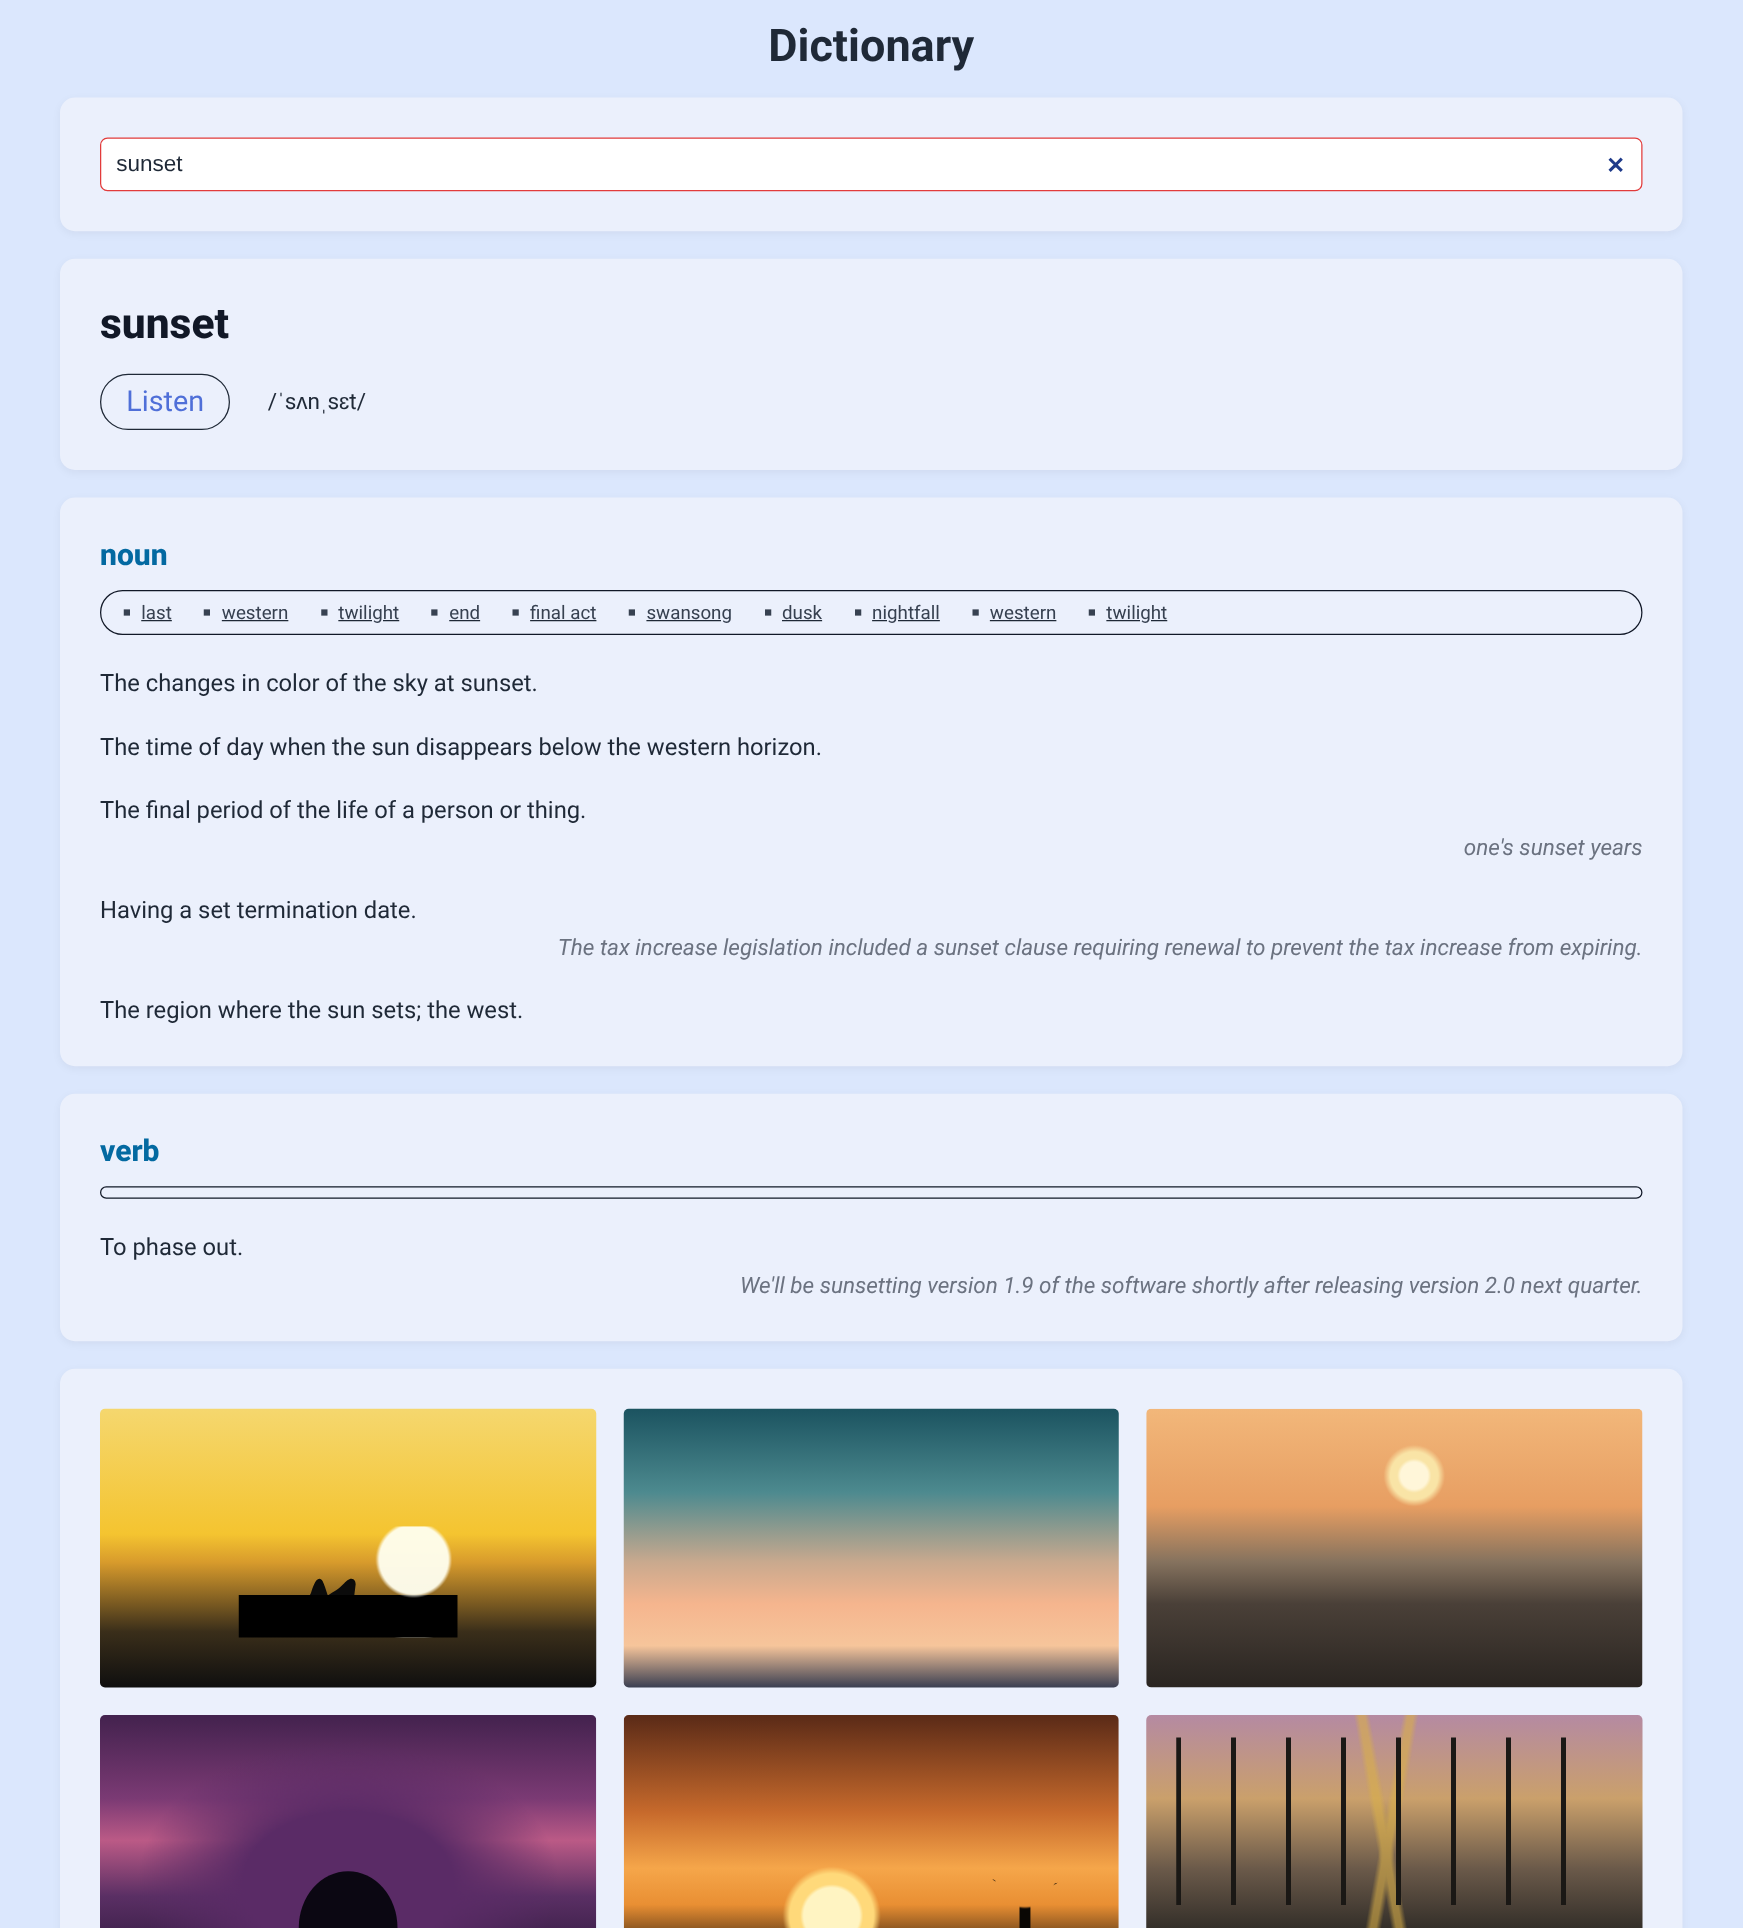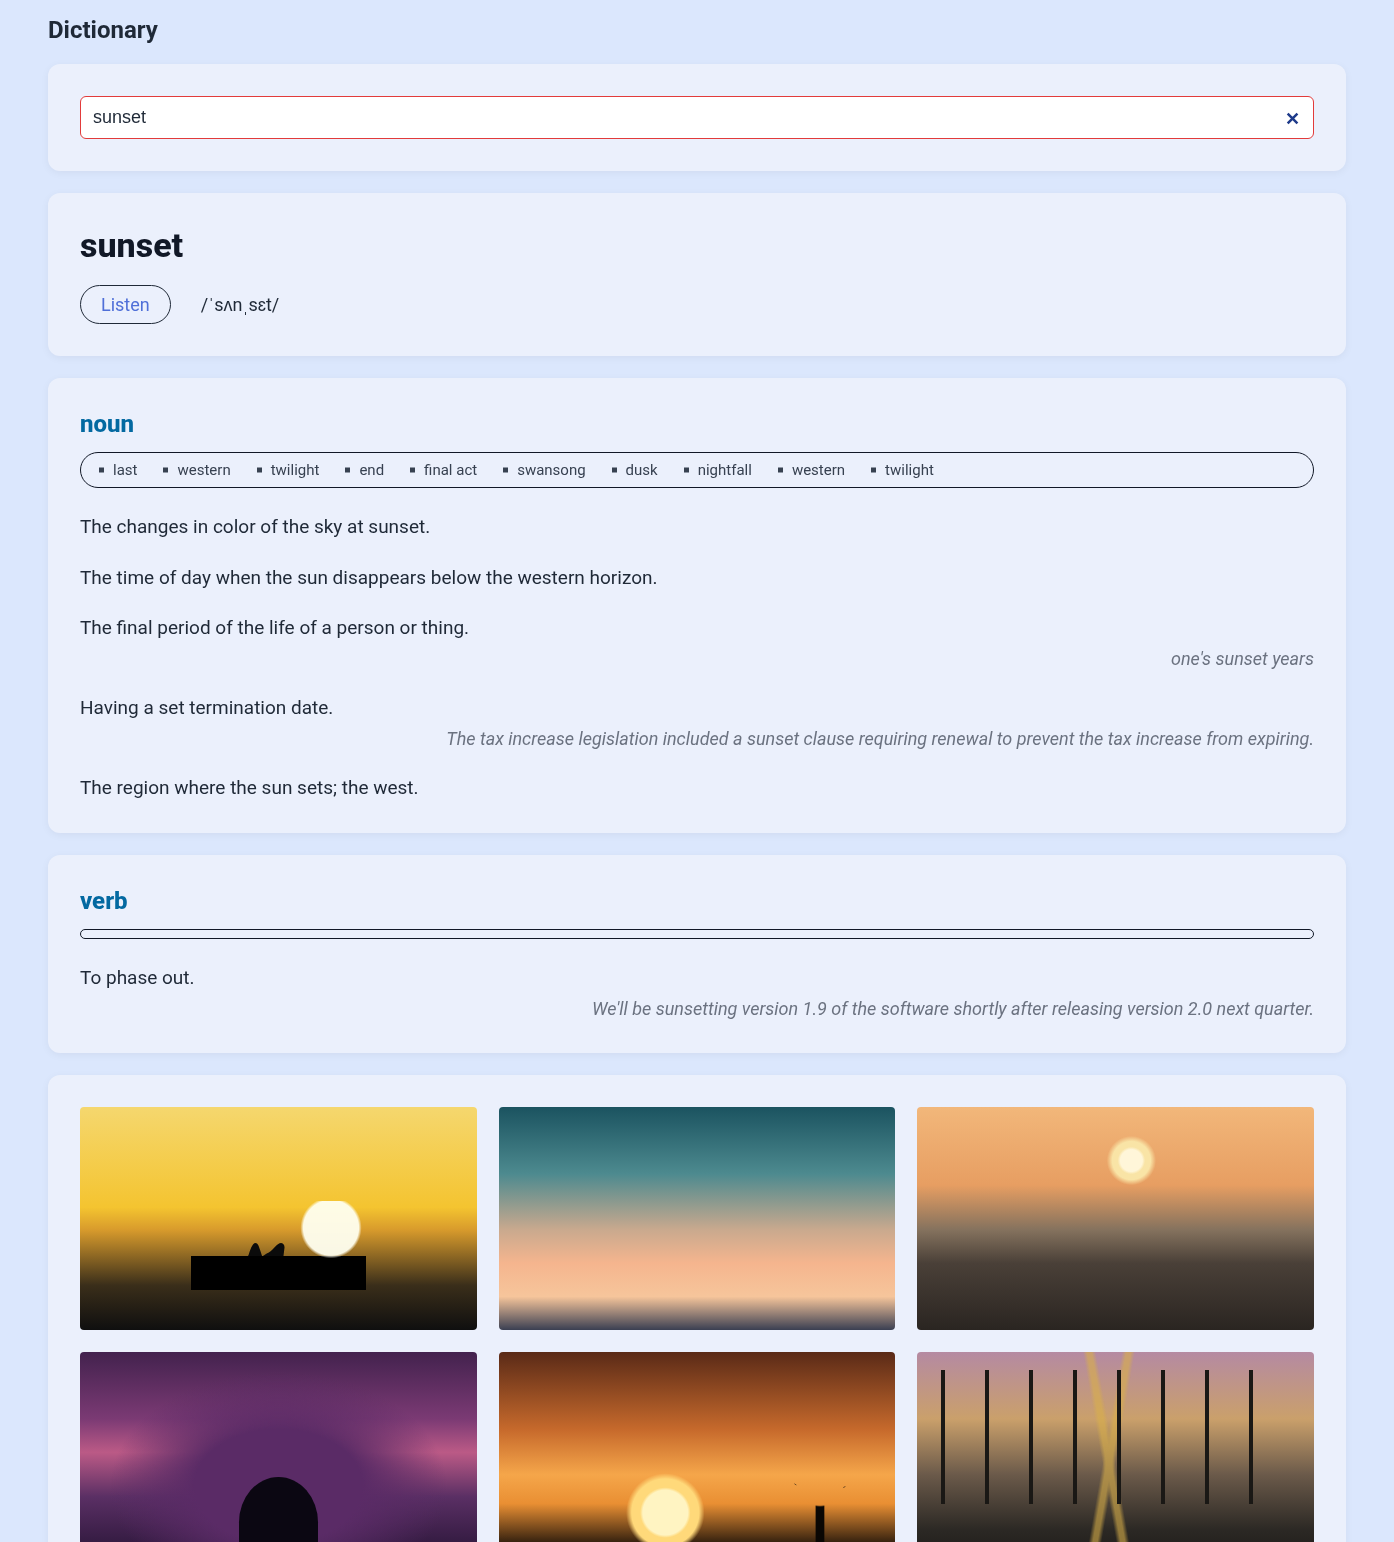--- a/index.html
+++ b/index.html
@@ -4,21 +4,22 @@
   <style>
     * { box-sizing: border-box; margin: 0; padding: 0; }
     body {
       font-family: -apple-system, BlinkMacSystemFont, "Segoe UI", Roboto, "Helvetica Neue", Arial, sans-serif;
       background: #dbe7fd;
       color: #1f2937;
       padding: 0 48px 48px;
       min-height: 100vh;
     }
     h1.page-title {
-      font-size: 24px;
+      text-align: center;
+      font-size: 36px;
       font-weight: 700;
       padding: 16px 0 20px;
     }
     .card {
       background: #ebf0fc;
       border-radius: 12px;
       padding: 32px;
       margin-bottom: 22px;
       box-shadow: 0 2px 8px rgba(0,0,0,0.05);
     }
@@ -56,21 +57,21 @@
     }
     .entry-row {
       display: flex;
       align-items: center;
       gap: 30px;
     }
     .listen-btn {
       border: 1px solid #1f2937;
       background: transparent;
       color: #4f6fd8;
-      font-size: 18px;
+      font-size: 23px;
       padding: 8px 20px;
       border-radius: 24px;
       cursor: pointer;
       font-family: inherit;
       text-align: right;
     }
     .pronunciation {
       font-size: 18px;
       color: #1f2937;
     }
@@ -85,20 +86,21 @@
       border-radius: 20px;
       padding: 8px 18px;
       margin-bottom: 26px;
       min-height: 10px;
     }
     .syn-list {
       list-style: none;
       display: flex;
       flex-wrap: wrap;
       gap: 10px 26px;
+      text-decoration: underline;
     }
     .syn-list li {
       font-size: 15px;
       color: #374151;
       position: relative;
       padding-left: 14px;
     }
     .syn-list li::before {
       content: "";
       position: absolute;

